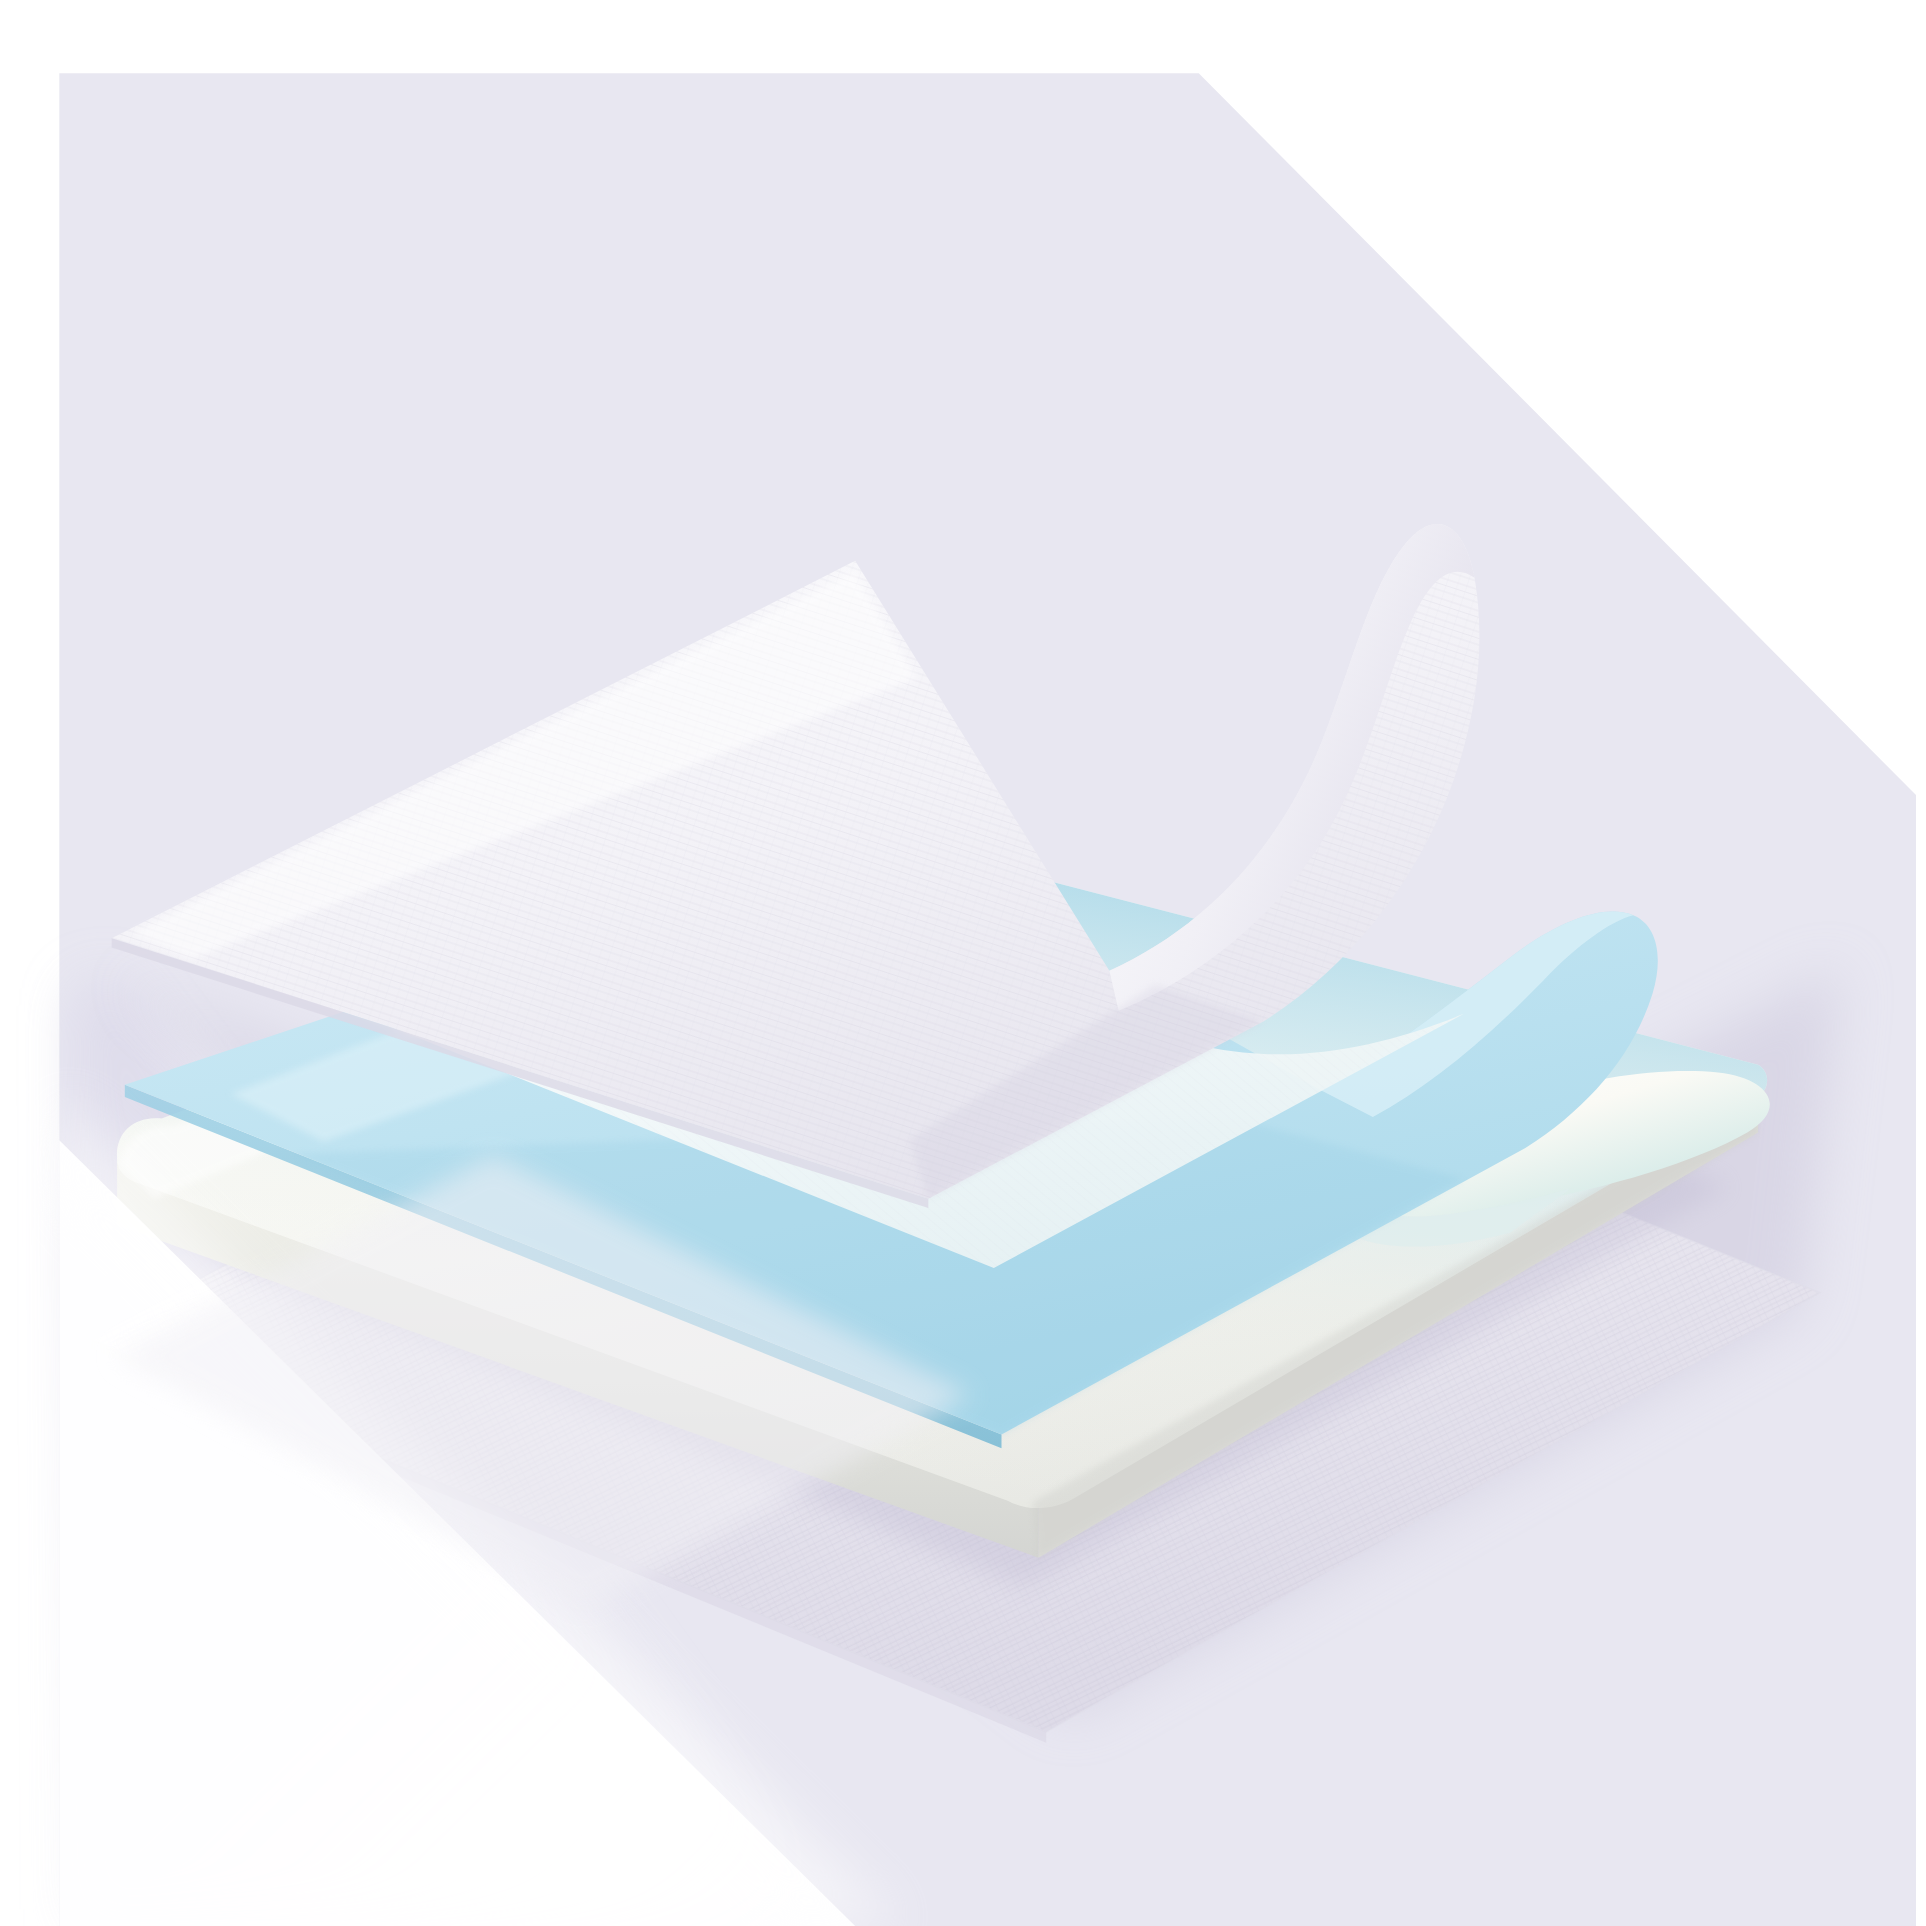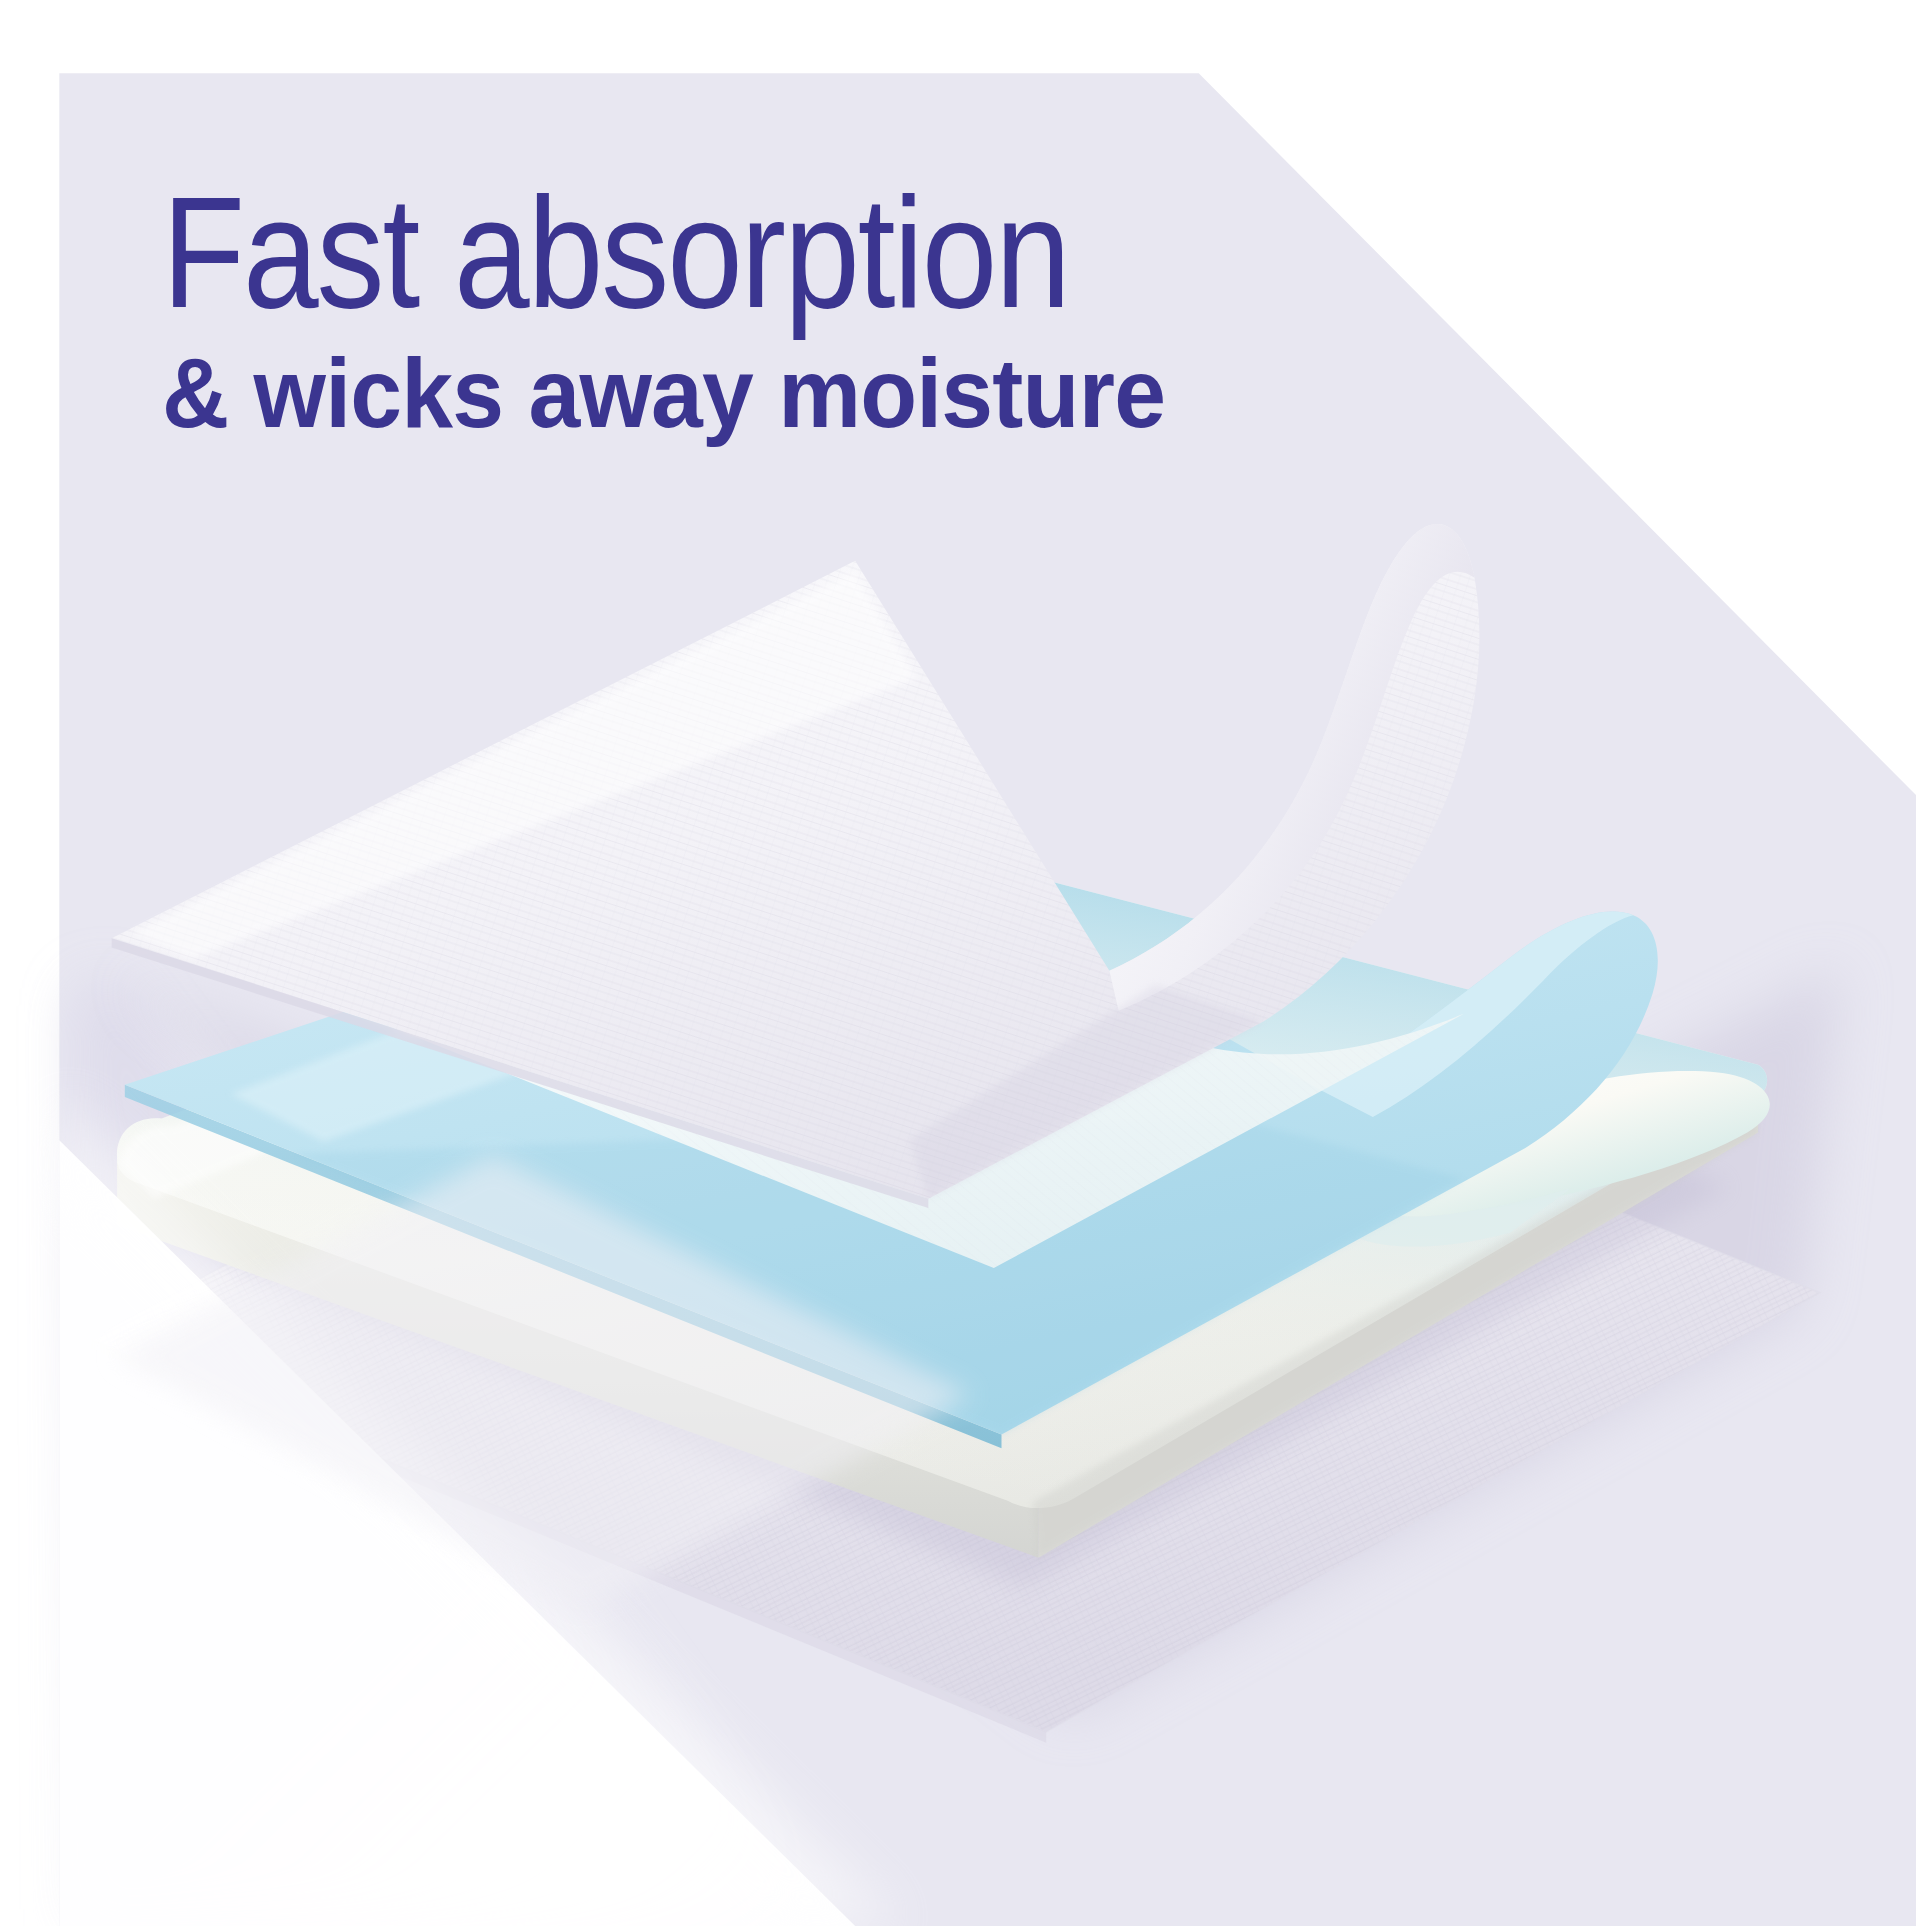--- a/index.html
+++ b/index.html
@@ -318,19 +318,15 @@
       <path d="M77 1480 L1110 2500 L77 2500 Z" fill="#ffffff" opacity="0.96"></path>
       <path d="M77 1420 L1170 2500 L1010 2500 L77 1560 Z" fill="#ffffff" opacity="0.55" filter="url(#fSoft2)"></path>
     </g>
 
     <g>
       <path d="M150 1760 L760 2090 L1260 1810 L640 1500 Z" fill="#f2f1f6" opacity="0.55" filter="url(#fSoft)"></path>
     </g>
 
   </svg>
 
-  <div id="headline">
-    <h1 id="title">Fast absorption</h1>
-    <h2 id="subtitle">&amp; wicks away moisture</h2>
-  </div>
 
 </div>
 
 
 </body></html>

